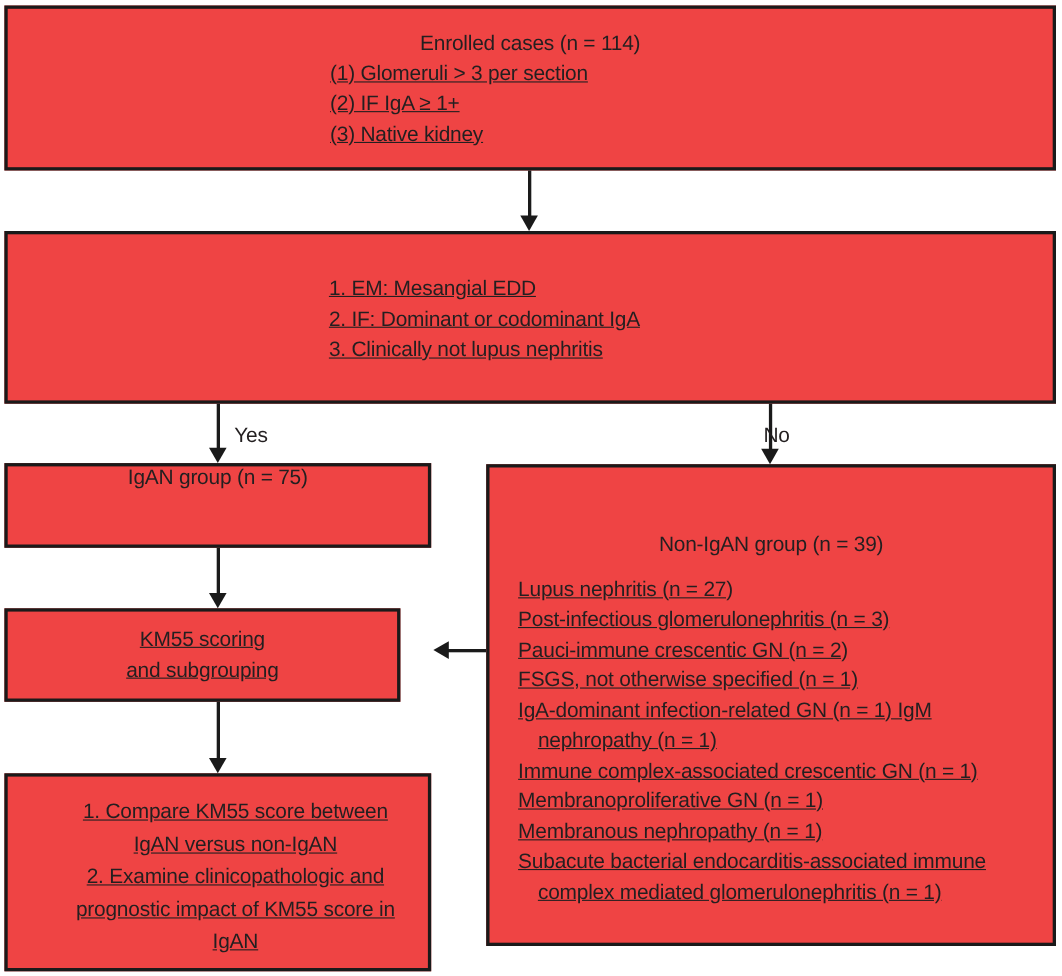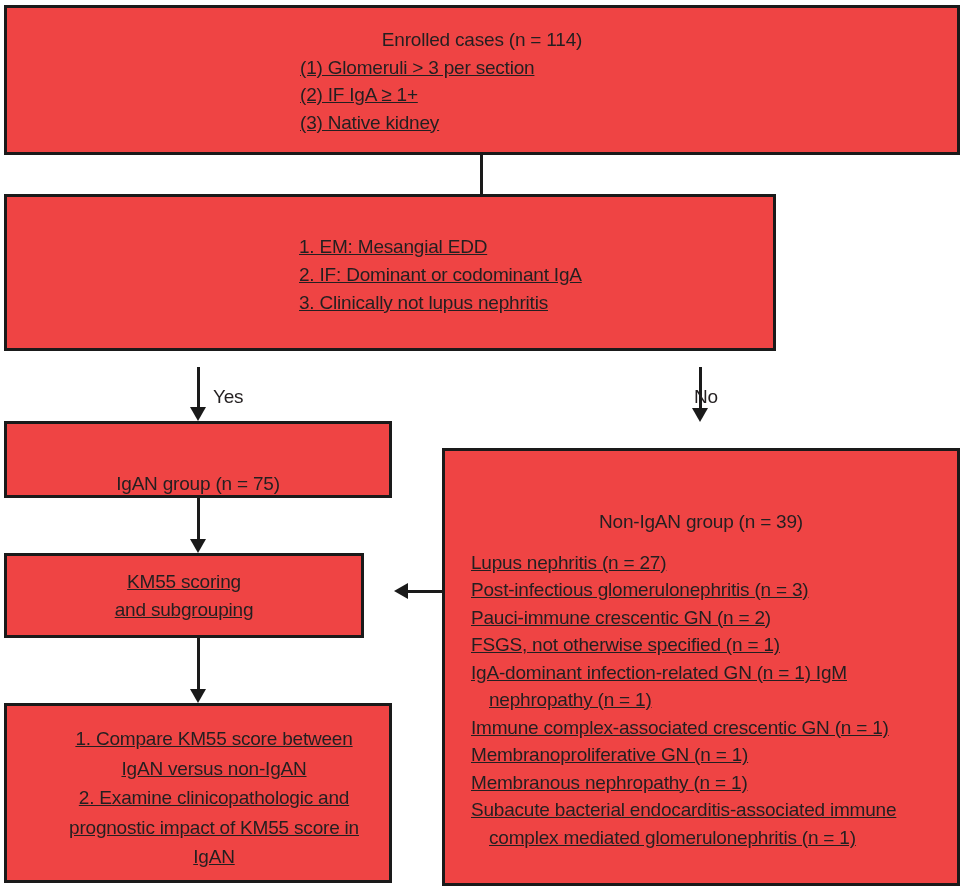--- a/index.html
+++ b/index.html
@@ -37,39 +37,39 @@
     border-right: 14px solid #1a1a1a;
   }
   .branch-label { position: absolute; line-height: 27px; }
 
   
   #box-enrolled { left: 4px; top: 5px; width: 956px; height: 150px; padding-top: 18px; }
   #box-enrolled .title { text-align: center; line-height: 27.5px; }
   #box-enrolled .items { padding-left: 293px; }
 
   
-  #box-criteria { left: 4px; top: 194px; width: 772px; height: 157px; padding-top: 36px; }
+  #box-criteria { left: 4px; top: 210px; width: 956px; height: 157px; padding-top: 36px; }
   #box-criteria .items { padding-left: 292px; }
   #box-criteria .line { line-height: 28px; }
 
   
   #box-igan { left: 4px; top: 421px; width: 388px; height: 77px;
-    display: flex; align-items: flex-end; justify-content: center; }
+    display: flex; align-items: flex-start; justify-content: center; }
 
   
   #box-km55 { left: 4px; top: 553px; width: 360px; height: 85px;
     display: flex; flex-direction: column; align-items: center; justify-content: center; }
 
   
   #box-objectives { left: 4px; top: 703px; width: 388px; height: 180px;
     padding-top: 18px; text-align: center; padding-left: 32px; }
   #box-objectives .line { line-height: 29.5px; }
 
   
-  #box-nonigan { left: 442px; top: 448px; width: 518px; height: 438px; }
+  #box-nonigan { left: 442px; top: 422px; width: 518px; height: 438px; }
   #box-nonigan .title { text-align: center; margin-top: 57px; line-height: 27.5px; }
   #box-nonigan .items { margin-top: 13px; padding-left: 26px; padding-right: 6px; }
 
   
   #a1-line  { left: 480px; top: 155px; height: 43px; }
   #a1-head  { left: 473px; top: 196px; }
   #a2-line  { left: 197px; top: 367px; height: 41px; }
   #a2-head  { left: 190px; top: 407px; }
   #a3-line  { left: 699px; top: 367px; height: 42px; }
   #a3-head  { left: 692px; top: 408px; }

